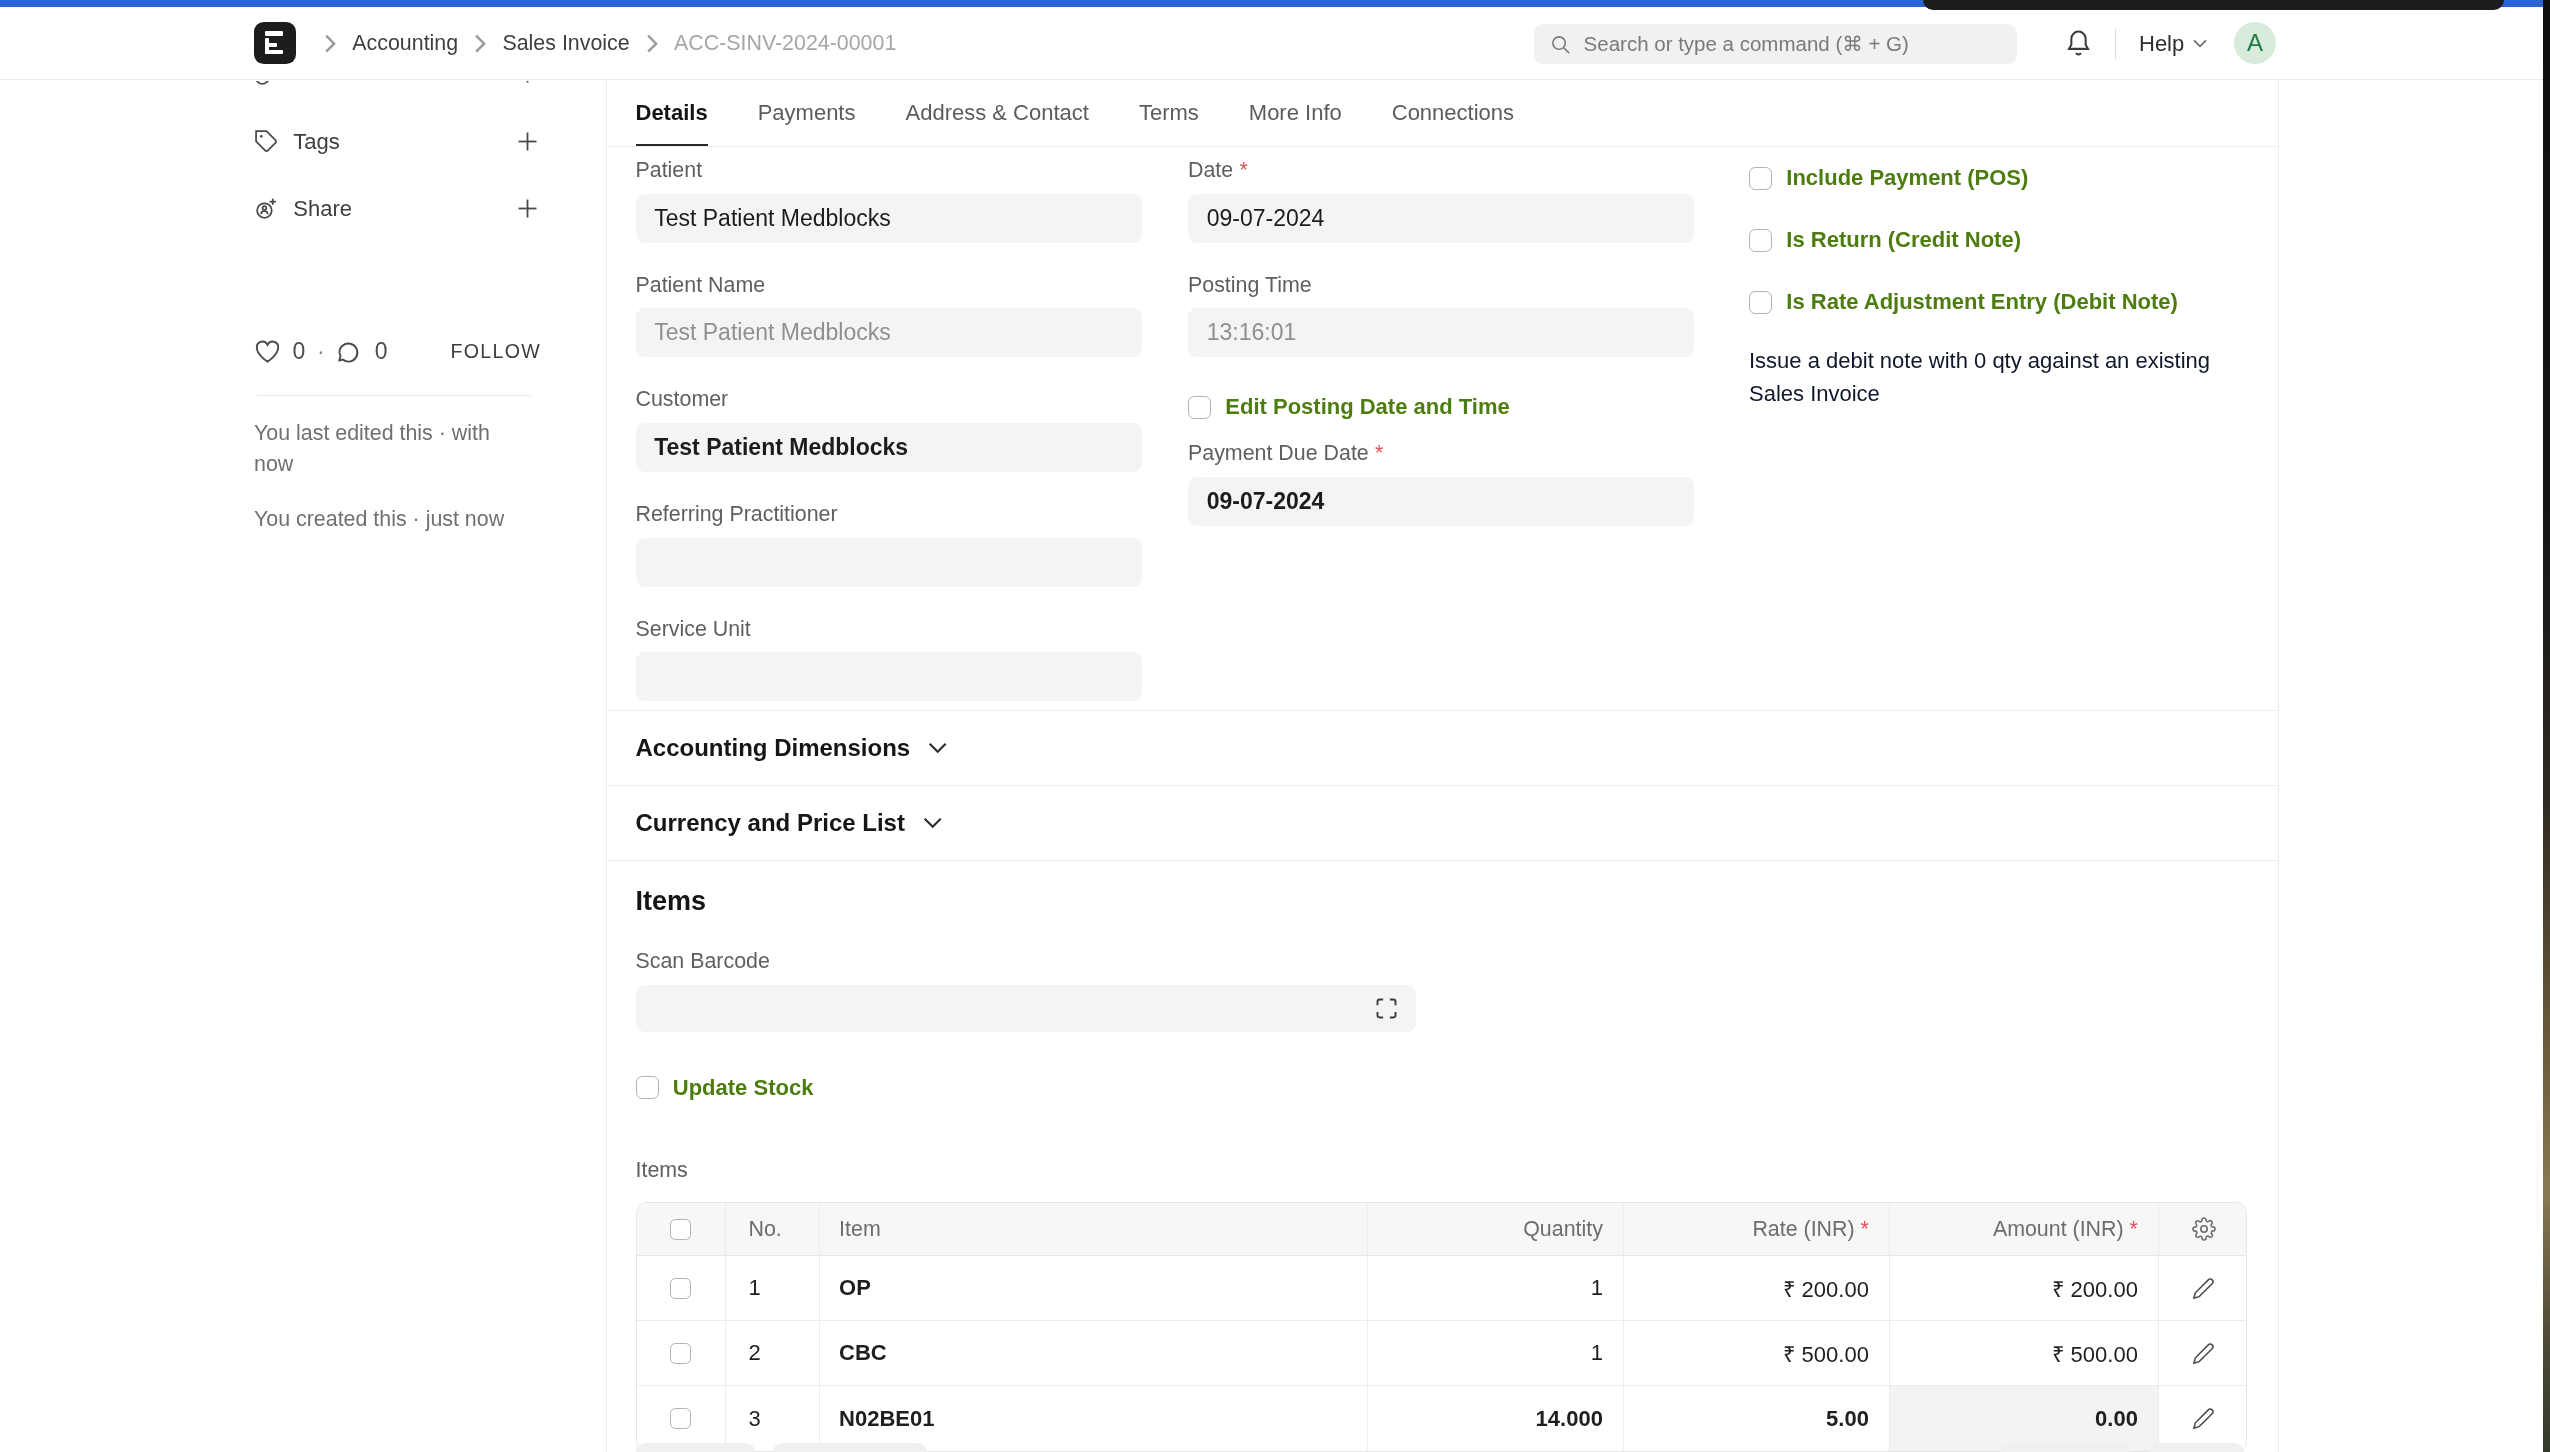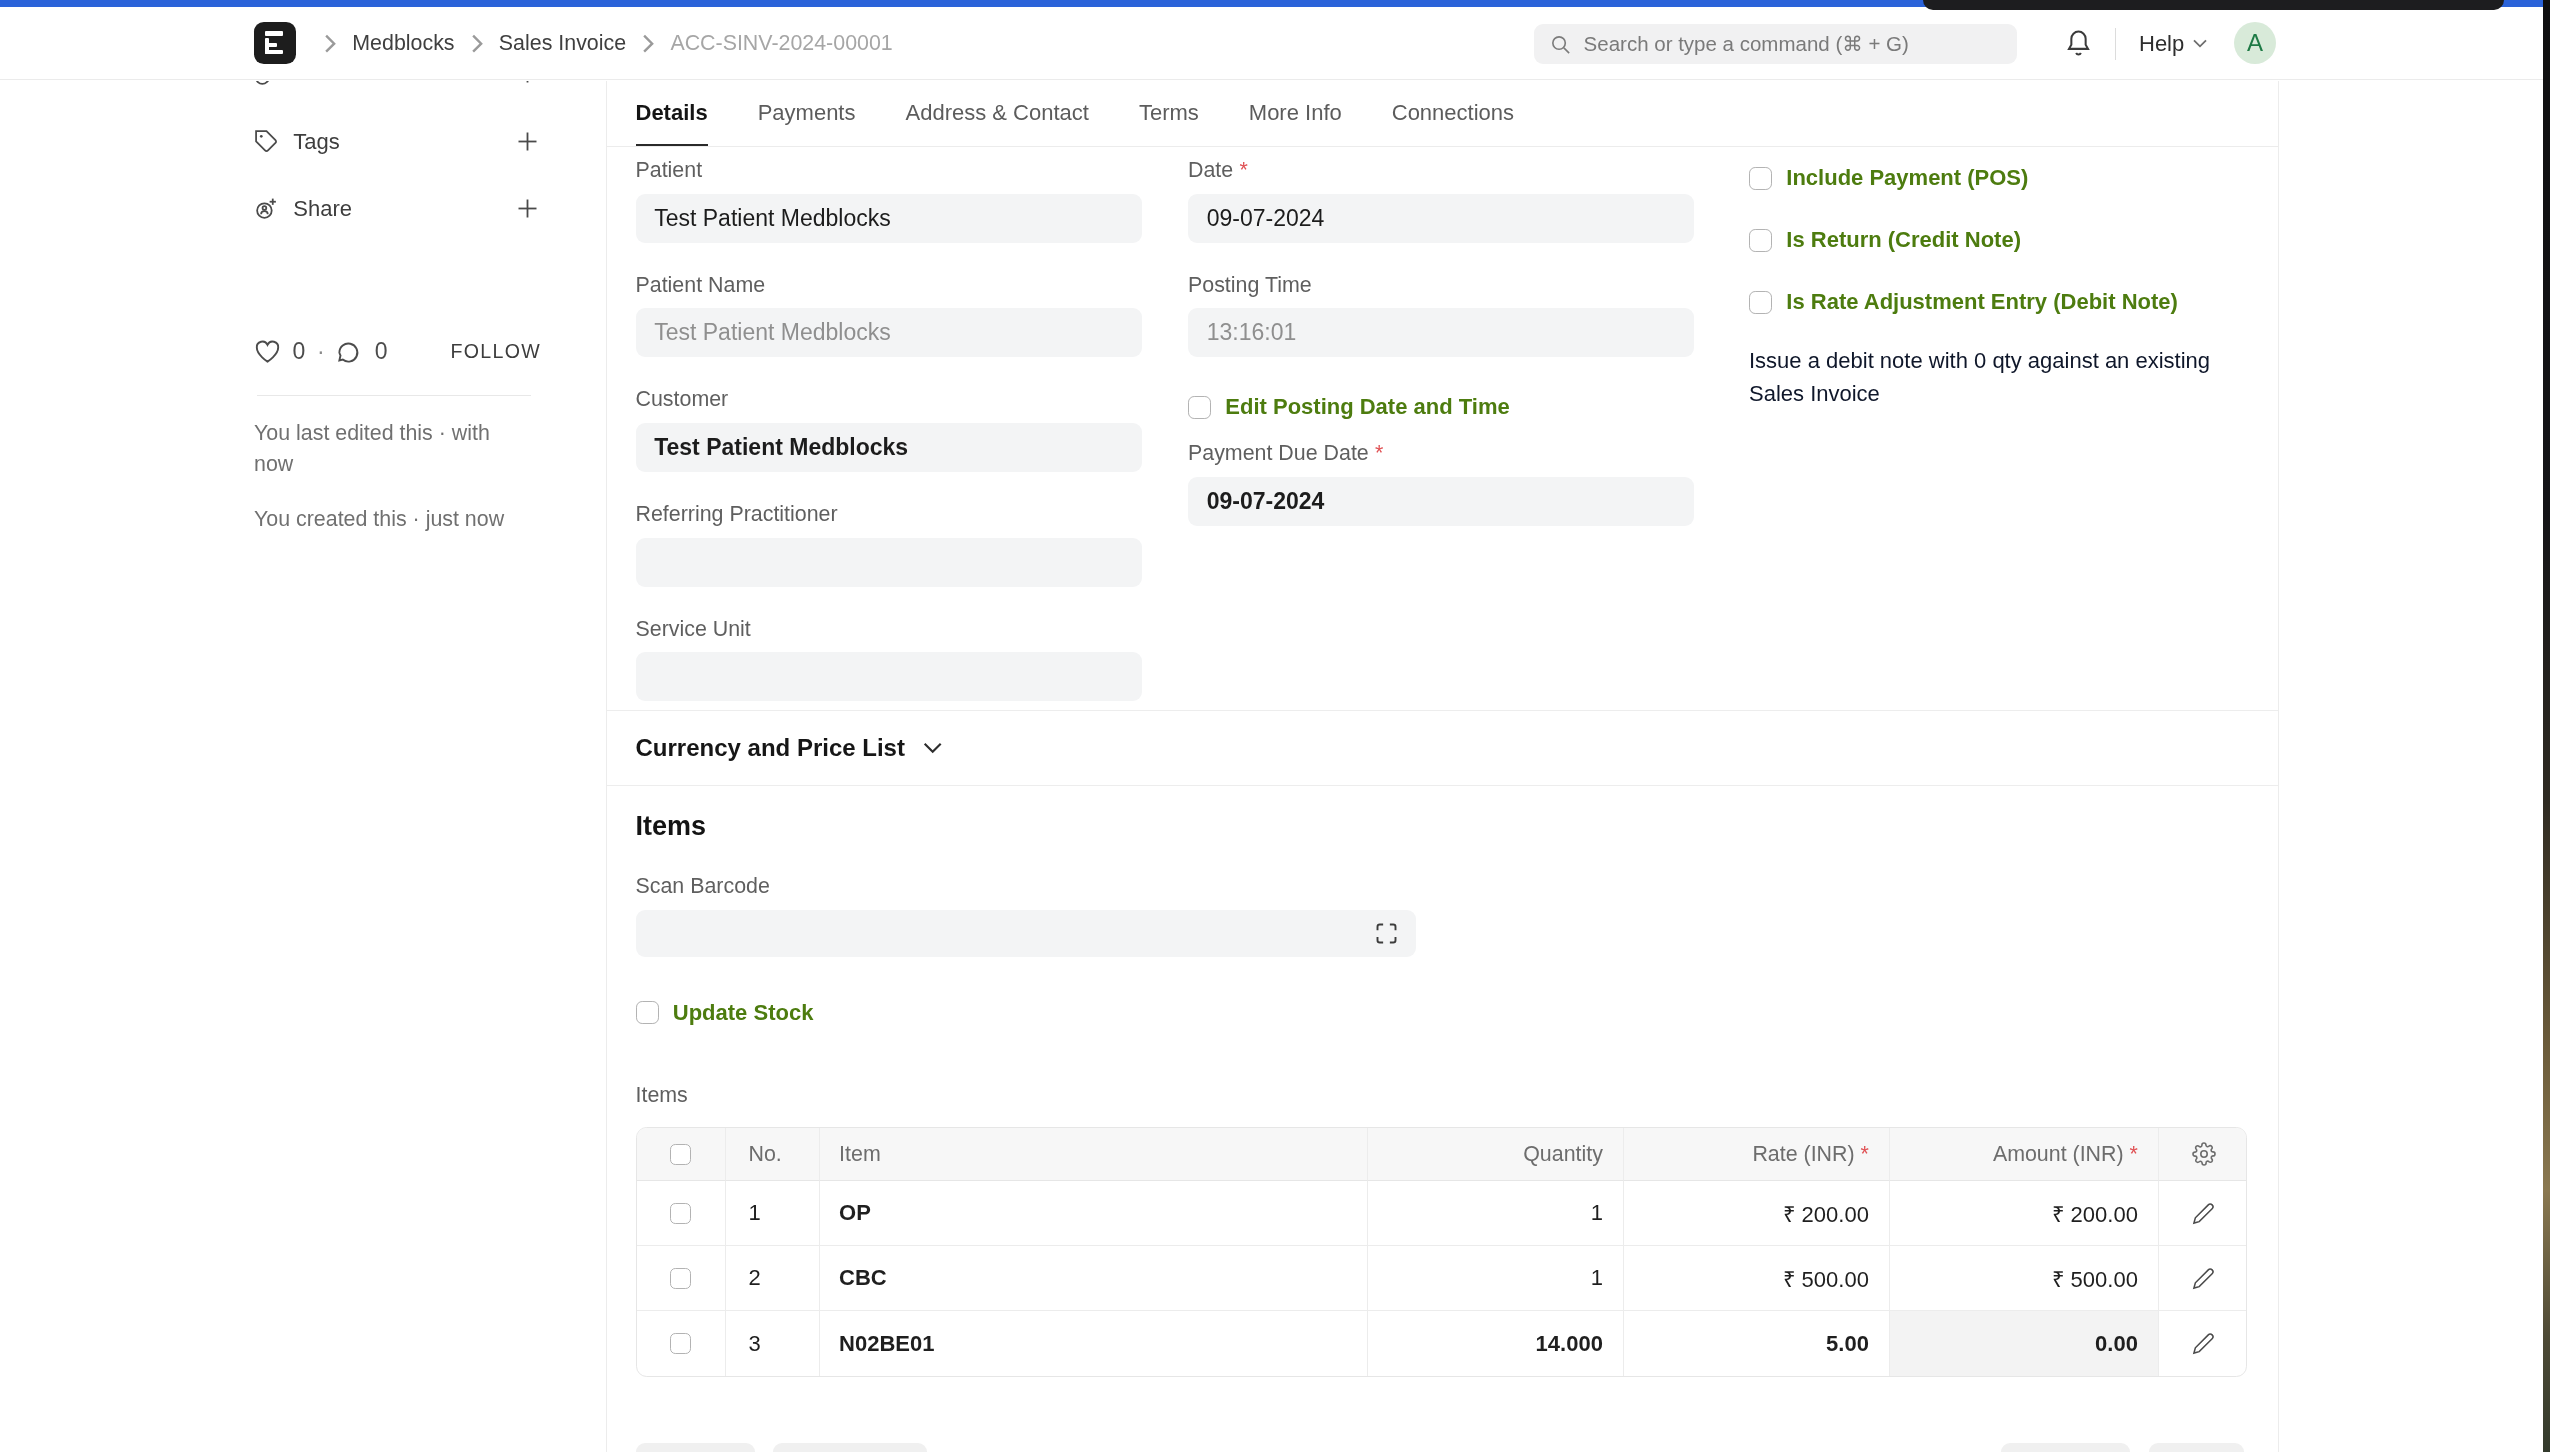--- a/index.html
+++ b/index.html
@@ -132,21 +132,21 @@
           <i class="lg4"></i>
       </div>
     </div>
 
     <div class="breadcrumb">
       <span class="crumb-sep">
         <svg width="14.3" height="21.4" viewBox="0 0 10 16" fill="none" stroke="#9a9a9a" stroke-width="1.8">
             <polyline points="2,2 8,8 2,14"></polyline>
           </svg>
       </span>
-      <span class="crumb">Medblocks</span>
+      <span class="crumb">Accounting</span>
       <span class="crumb-sep">
         <svg width="14.3" height="21.4" viewBox="0 0 10 16" fill="none" stroke="#9a9a9a" stroke-width="1.8">
             <polyline points="2,2 8,8 2,14"></polyline>
           </svg>
       </span>
       <span class="crumb">Sales Invoice</span>
       <span class="crumb-sep">
         <svg width="14.3" height="21.4" viewBox="0 0 10 16" fill="none" stroke="#9a9a9a" stroke-width="1.8">
             <polyline points="2,2 8,8 2,14"></polyline>
           </svg>
@@ -329,20 +329,28 @@
           <span class="cb-label">Is Return (Credit Note)</span>
         </div>
         <div class="cb-row">
           <span class="cb"></span>
           <span class="cb-label">Is Rate Adjustment Entry (Debit Note)</span>
         </div>
         <div class="help-text">Issue a debit note with 0 qty against an existing Sales Invoice</div>
       </div>
     </div>
 
+    <div class="section">
+      <span class="stitle">Accounting Dimensions</span>
+      <span>
+        <svg width="21.4" height="13.4" viewBox="0 0 16 10" fill="none" stroke="#2d2d2d" stroke-width="1.6">
+            <polyline points="2,2 8,8 14,2"></polyline>
+          </svg>
+      </span>
+    </div>
     <div class="section">
       <span class="stitle">Currency and Price List</span>
       <span>
         <svg width="21.4" height="13.4" viewBox="0 0 16 10" fill="none" stroke="#2d2d2d" stroke-width="1.6">
             <polyline points="2,2 8,8 14,2"></polyline>
           </svg>
       </span>
     </div>
 
     <div class="items-area">

